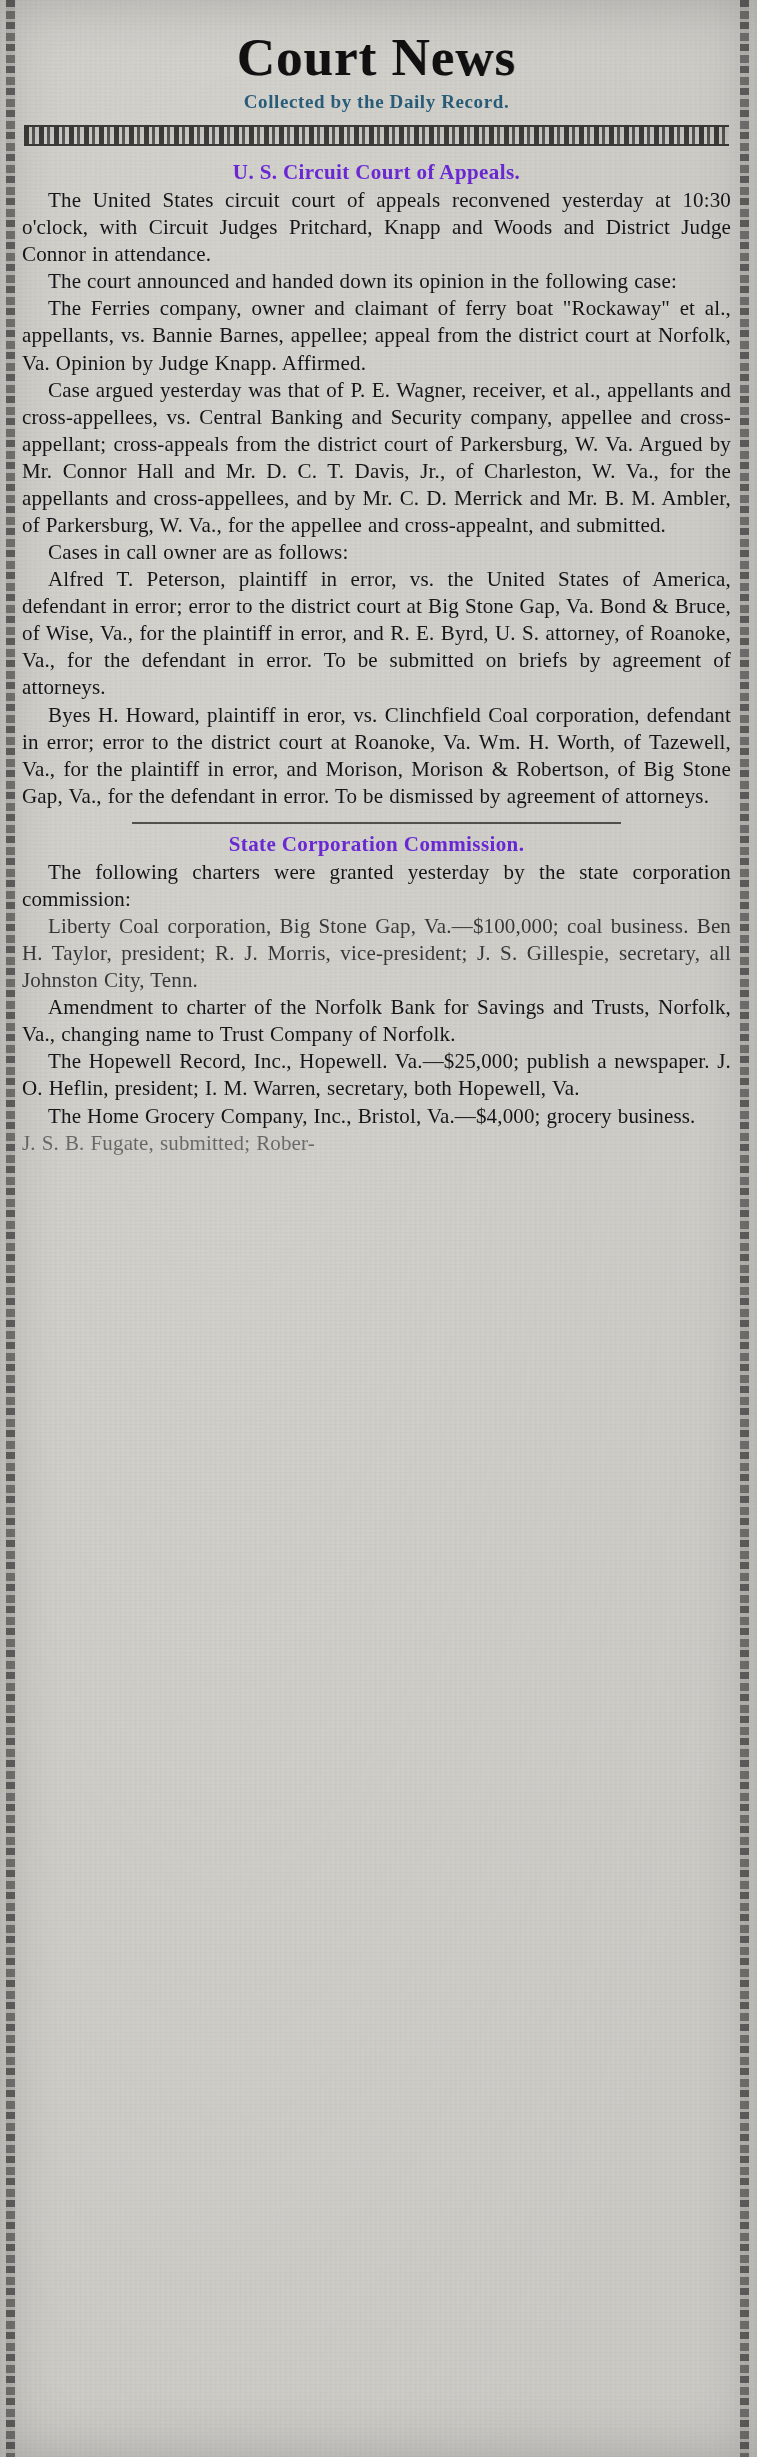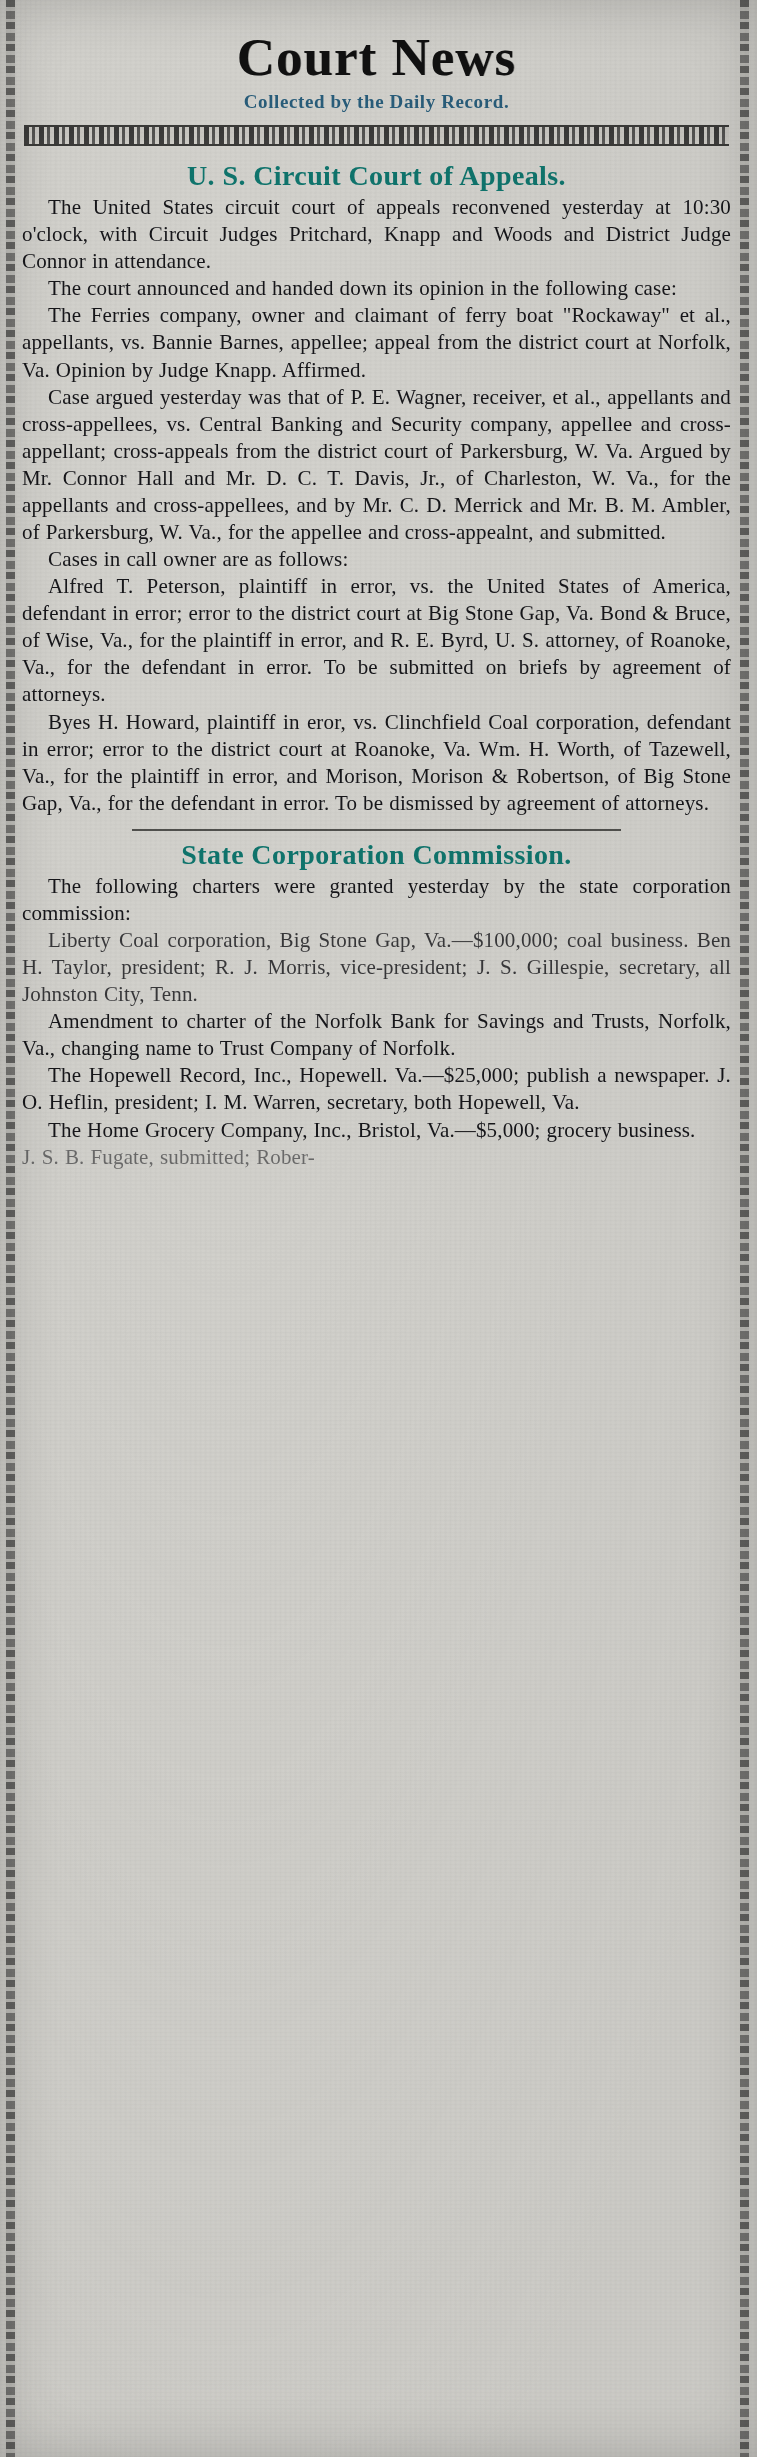--- a/index.html
+++ b/index.html
@@ -112,24 +112,24 @@
   }
 
   .col {
     margin-top: 14px;
     color: #17171a;
   }
   h2.section {
     margin: 8px 0 2px 0;
     text-align: center;
     font-family: "Liberation Serif", serif;
-    font-size: 28px;
+    font-size: 21px;
     font-weight: bold;
     letter-spacing: 0.4px;
-    color: #0f766e;
+    color: #6d28d9;
   }
   p.para {
     margin: 0;
     font-family: "Liberation Serif", serif;
     font-size: 21px;
     line-height: 1.29;
     text-align: justify;
     text-indent: 26px;
     letter-spacing: 0.15px;
     color: #16161a;
@@ -171,21 +171,21 @@
     </div>
 
     <hr class="hr-thin">
 
     <div class="col" style="margin-top:2px;">
       <h2 class="section">State Corporation Commission.</h2>
       <p class="para">The following charters were granted yesterday by the state corporation commission:</p>
       <p class="para fade">Liberty Coal corporation, Big Stone Gap, Va.—$100,000; coal business. Ben H. Taylor, president; R. J. Morris, vice-president; J. S. Gillespie, secretary, all Johnston City, Tenn.</p>
       <p class="para">Amendment to charter of the Norfolk Bank for Savings and Trusts, Norfolk, Va., changing name to Trust Company of Norfolk.</p>
       <p class="para">The Hopewell Record, Inc., Hopewell. Va.—$25,000; publish a newspaper. J. O. Heflin, president; I. M. Warren, secretary, both Hopewell, Va.</p>
-      <p class="para">The Home Grocery Company, Inc., Bristol, Va.—$5,000; grocery business.</p>
+      <p class="para">The Home Grocery Company, Inc., Bristol, Va.—$4,000; grocery business.</p>
       <p class="para noindent lastline">J. S. B. Fugate, submitted; Rober-</p>
     </div>
 
   </div>
 
   <div class="grain"></div>
   <div class="vignette"></div>
 </div>
 
 </body></html>

